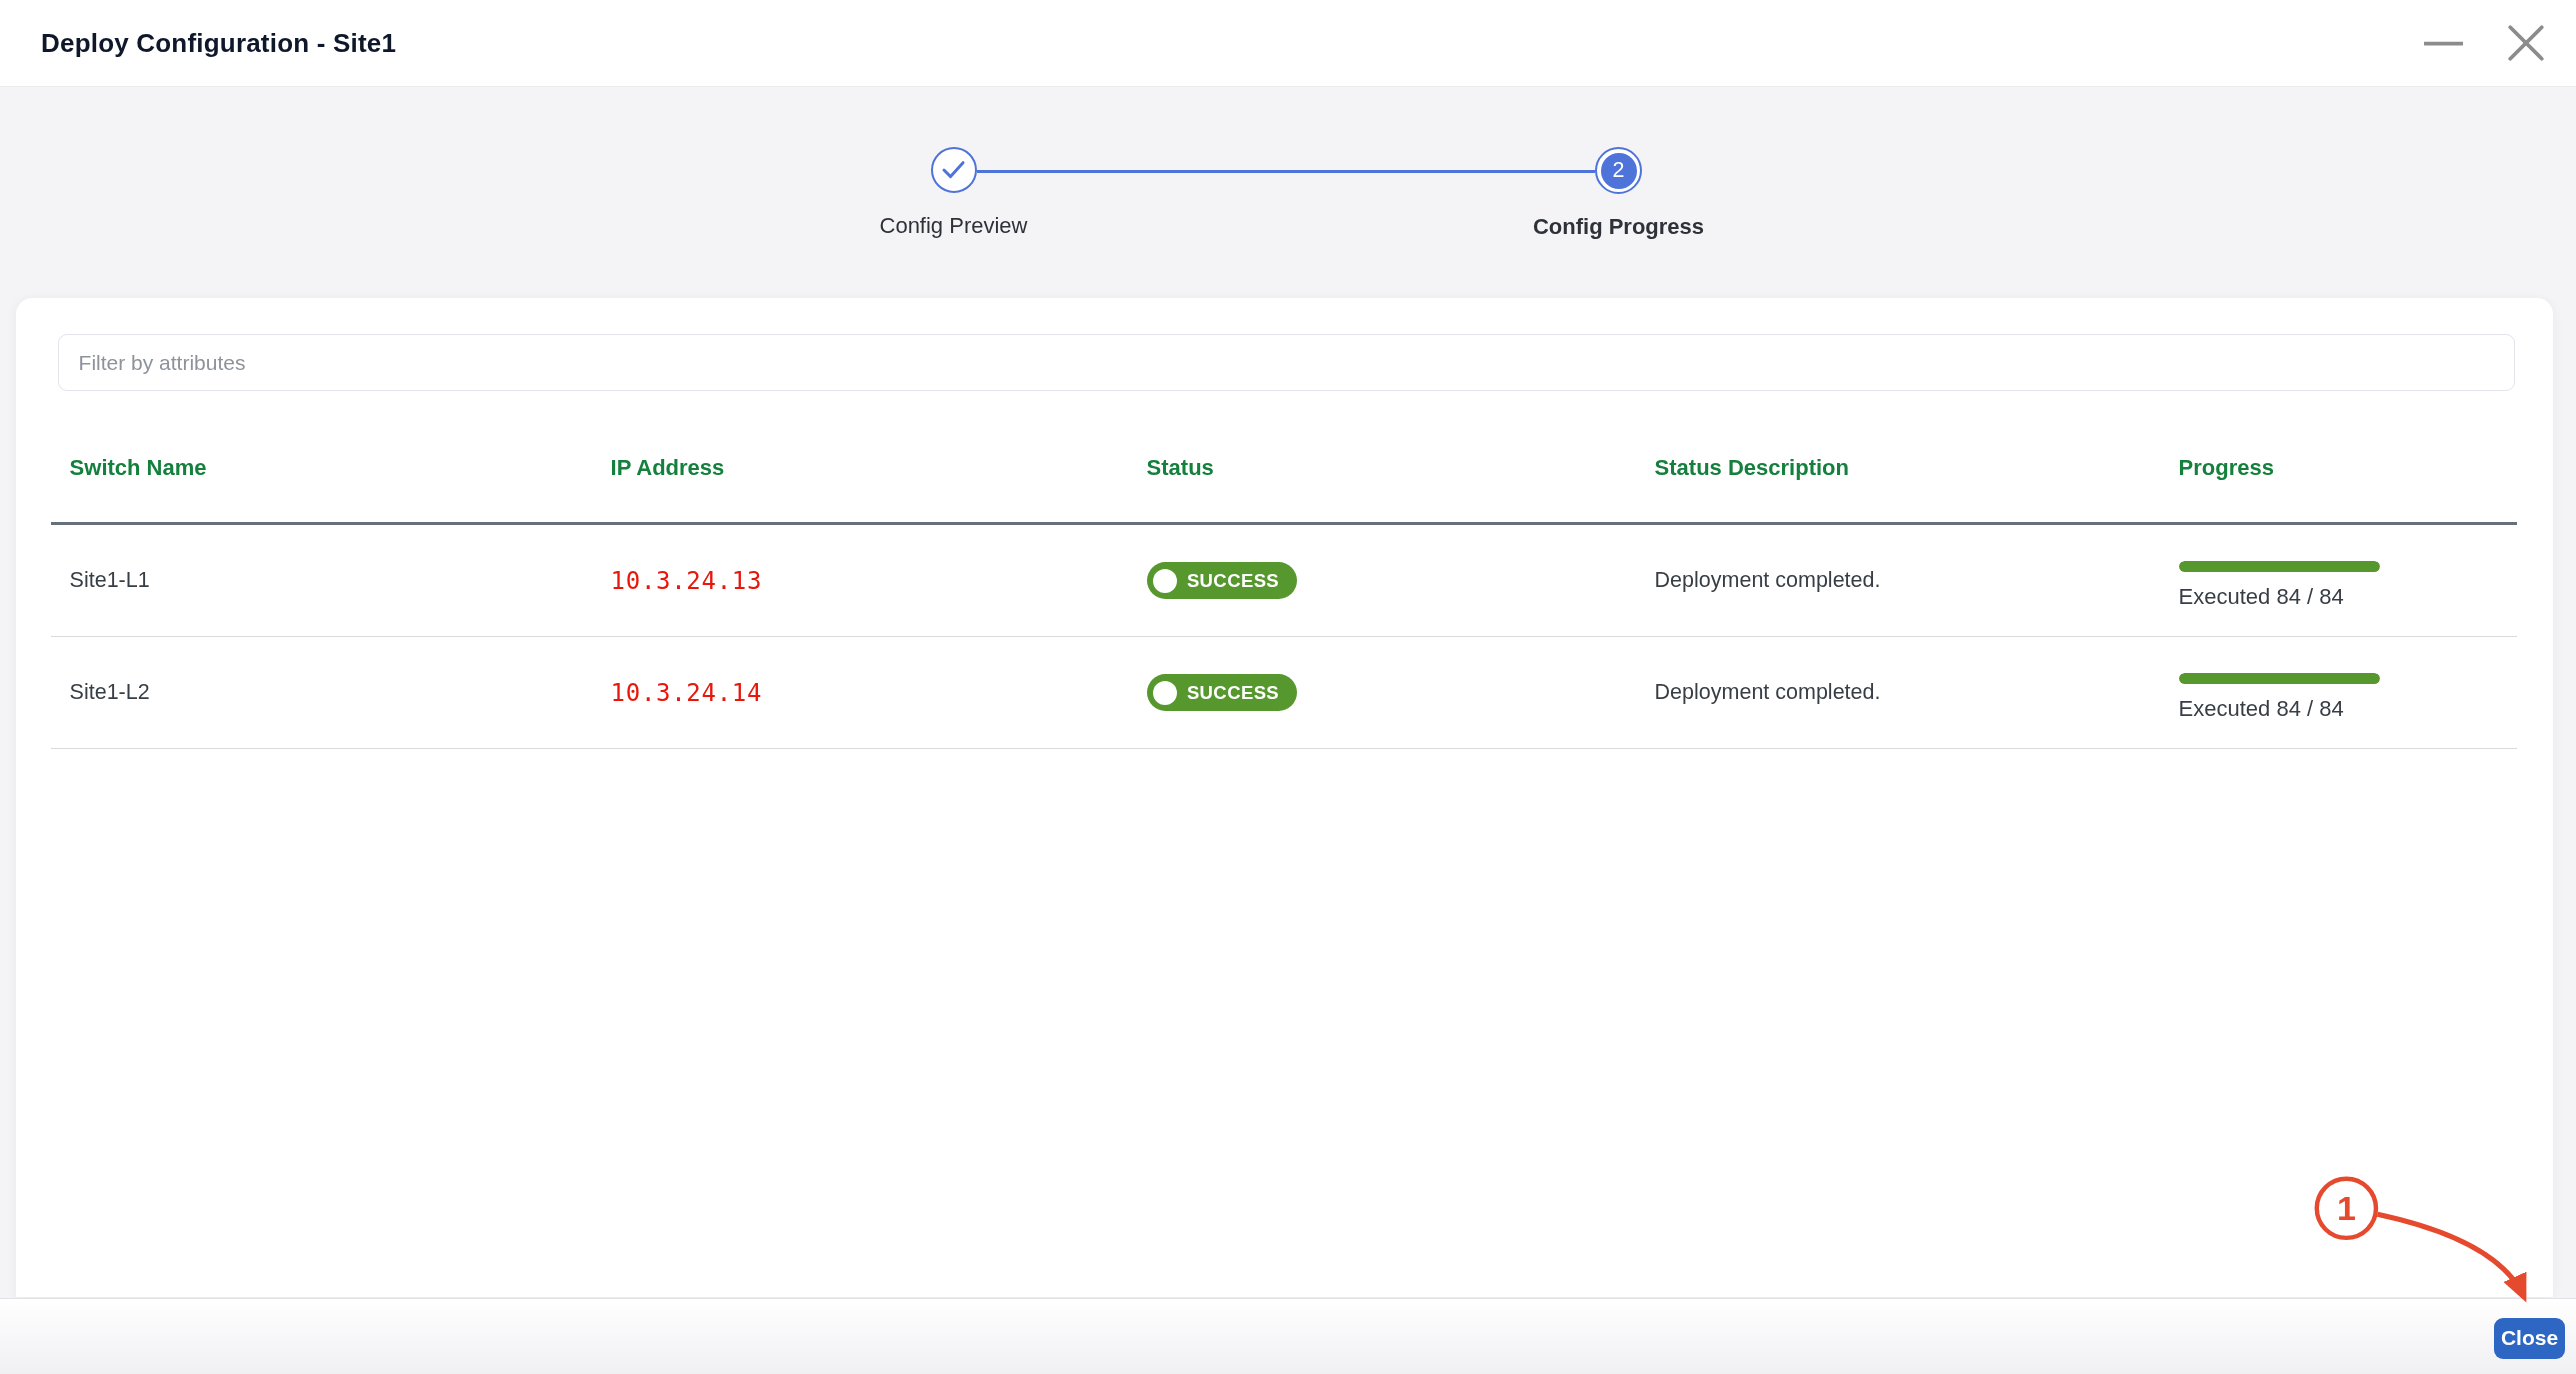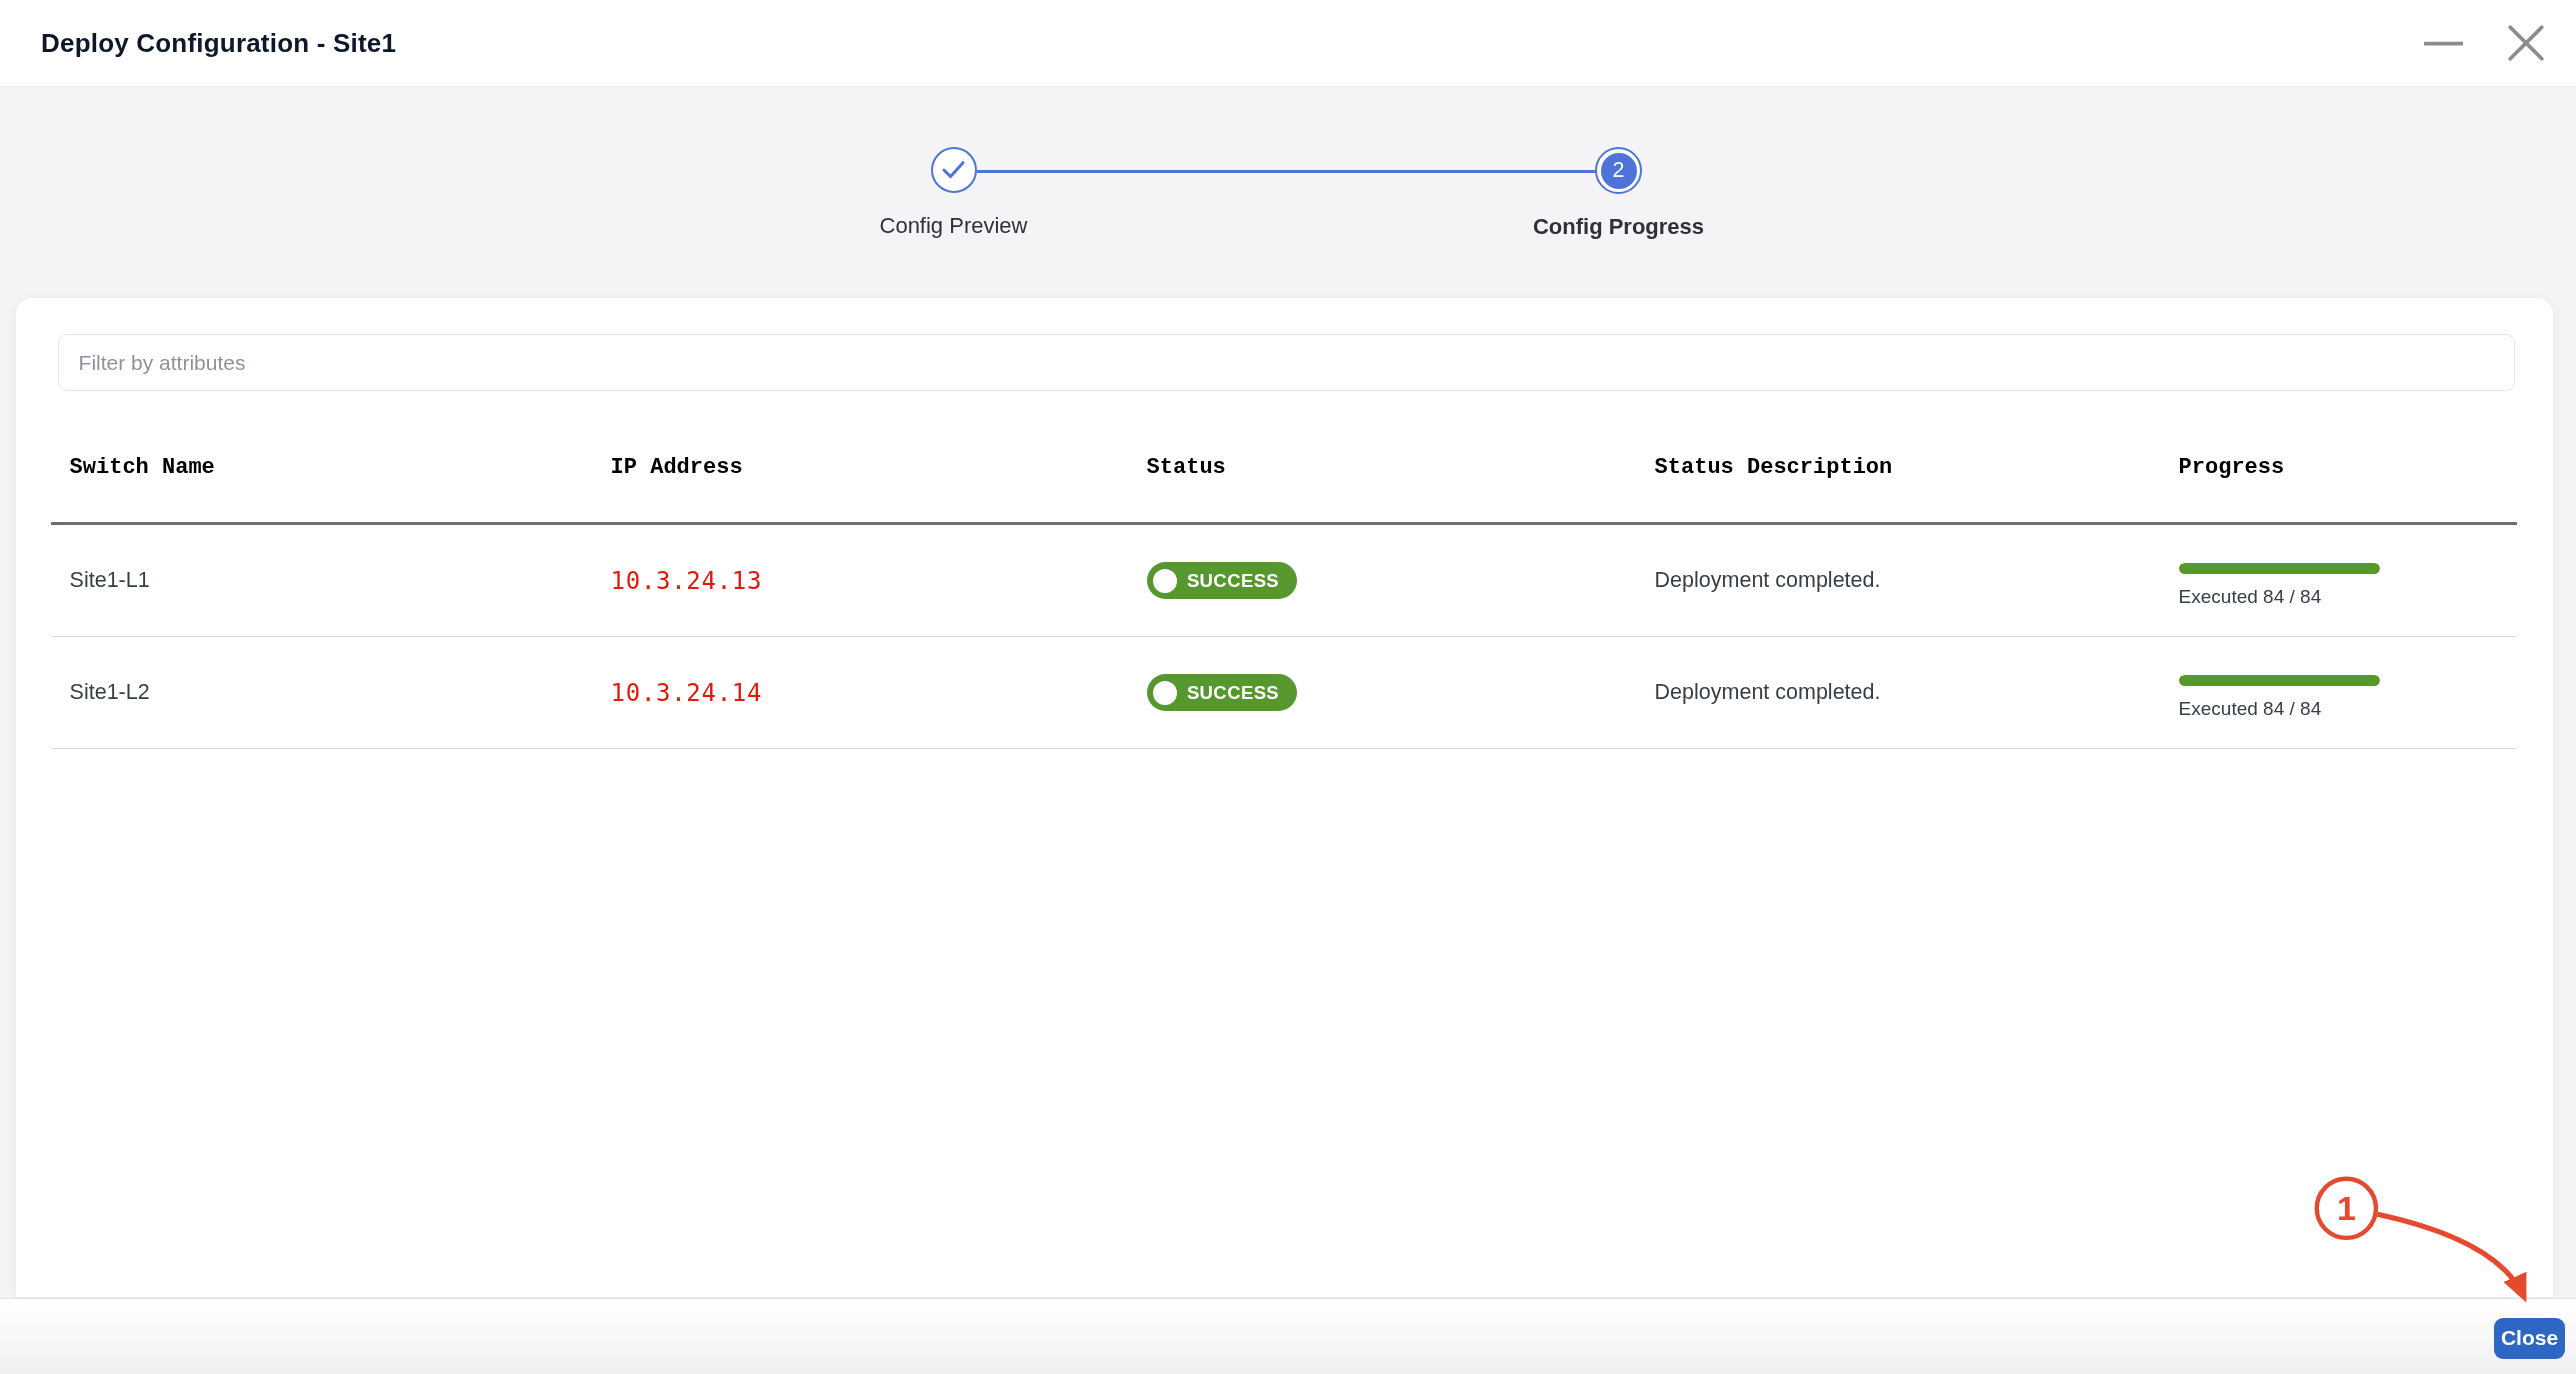--- a/index.html
+++ b/index.html
@@ -56,21 +56,21 @@
     font-family:"Liberation Sans", sans-serif; font-size:21px; color:#a21caf;
     padding:0 20px; outline:none;
   }
   .filter-input::placeholder { color:#8d939b; }
 
   .table { position:absolute; left:35px; top:141px; width:2466px; }
   .thead {
     display:flex; height:86px; border-bottom:3px solid #66707a;
     padding-top:15.6px;
   }
-  .th { font-size:22px; font-weight:bold; color:#000000; padding-left:19px;font-family:Liberation Mono, monospace; }
+  .th { font-size:22px; font-weight:bold; color:#15803d; padding-left:19px; }
   .trow { display:flex; height:112px; align-items:center; border-bottom:1.5px solid #d8dadd; font-size:21.5px; }
   .td { padding-left:19px; display:flex; align-items:center; }
   .c1 { width:541px; flex:none; }
   .c2 { width:536px; flex:none; }
   .c3 { width:508px; flex:none; }
   .c4 { width:524px; flex:none; }
   .c5 { width:357px; flex:none; }
   .switch-name { color:#383e45; }
   .ip { font-family:"DejaVu Sans Mono", monospace; font-size:24px; color:#e8170c; letter-spacing:0.7px; }
   .desc { color:#383e45; }
@@ -78,21 +78,21 @@
   .badge {
     display:inline-flex; align-items:center; height:37px; border-radius:19px;
     background:#56982e; padding:0 18px 0 6.7px; gap:9.6px;
   }
   .badge .dot { width:24px; height:24px; border-radius:50%; background:#ffffff; }
   .badge .txt { color:#ffffff; font-weight:bold; font-size:18.5px; letter-spacing:0.4px; }
 
   .pcell { flex-direction:column; align-items:flex-start; justify-content:center; padding-top:10.4px; }
   .ptrack { width:201px; height:11px; border-radius:6px; background:#eceef1; overflow:hidden; }
   .pfill { height:100%; background:#56982e; border-radius:6px; }
-  .plabel { margin-top:12px; font-size:19px; color:#383e45; }
+  .plabel { margin-top:12px; font-size:22px; color:#383e45; }
 
   
   .dlg-footer {
     position:absolute; left:0; bottom:0; width:2576px; height:77px;
     background:linear-gradient(180deg,#ffffff 0%,#f0f0f3 100%);
     border-top:0.7px solid #e1e2e6;
   }
   .btn-close {
     position:absolute; right:11px; top:18.5px; width:71px; height:41px;
     background:#2e66c4; border:none; border-radius:9px;

